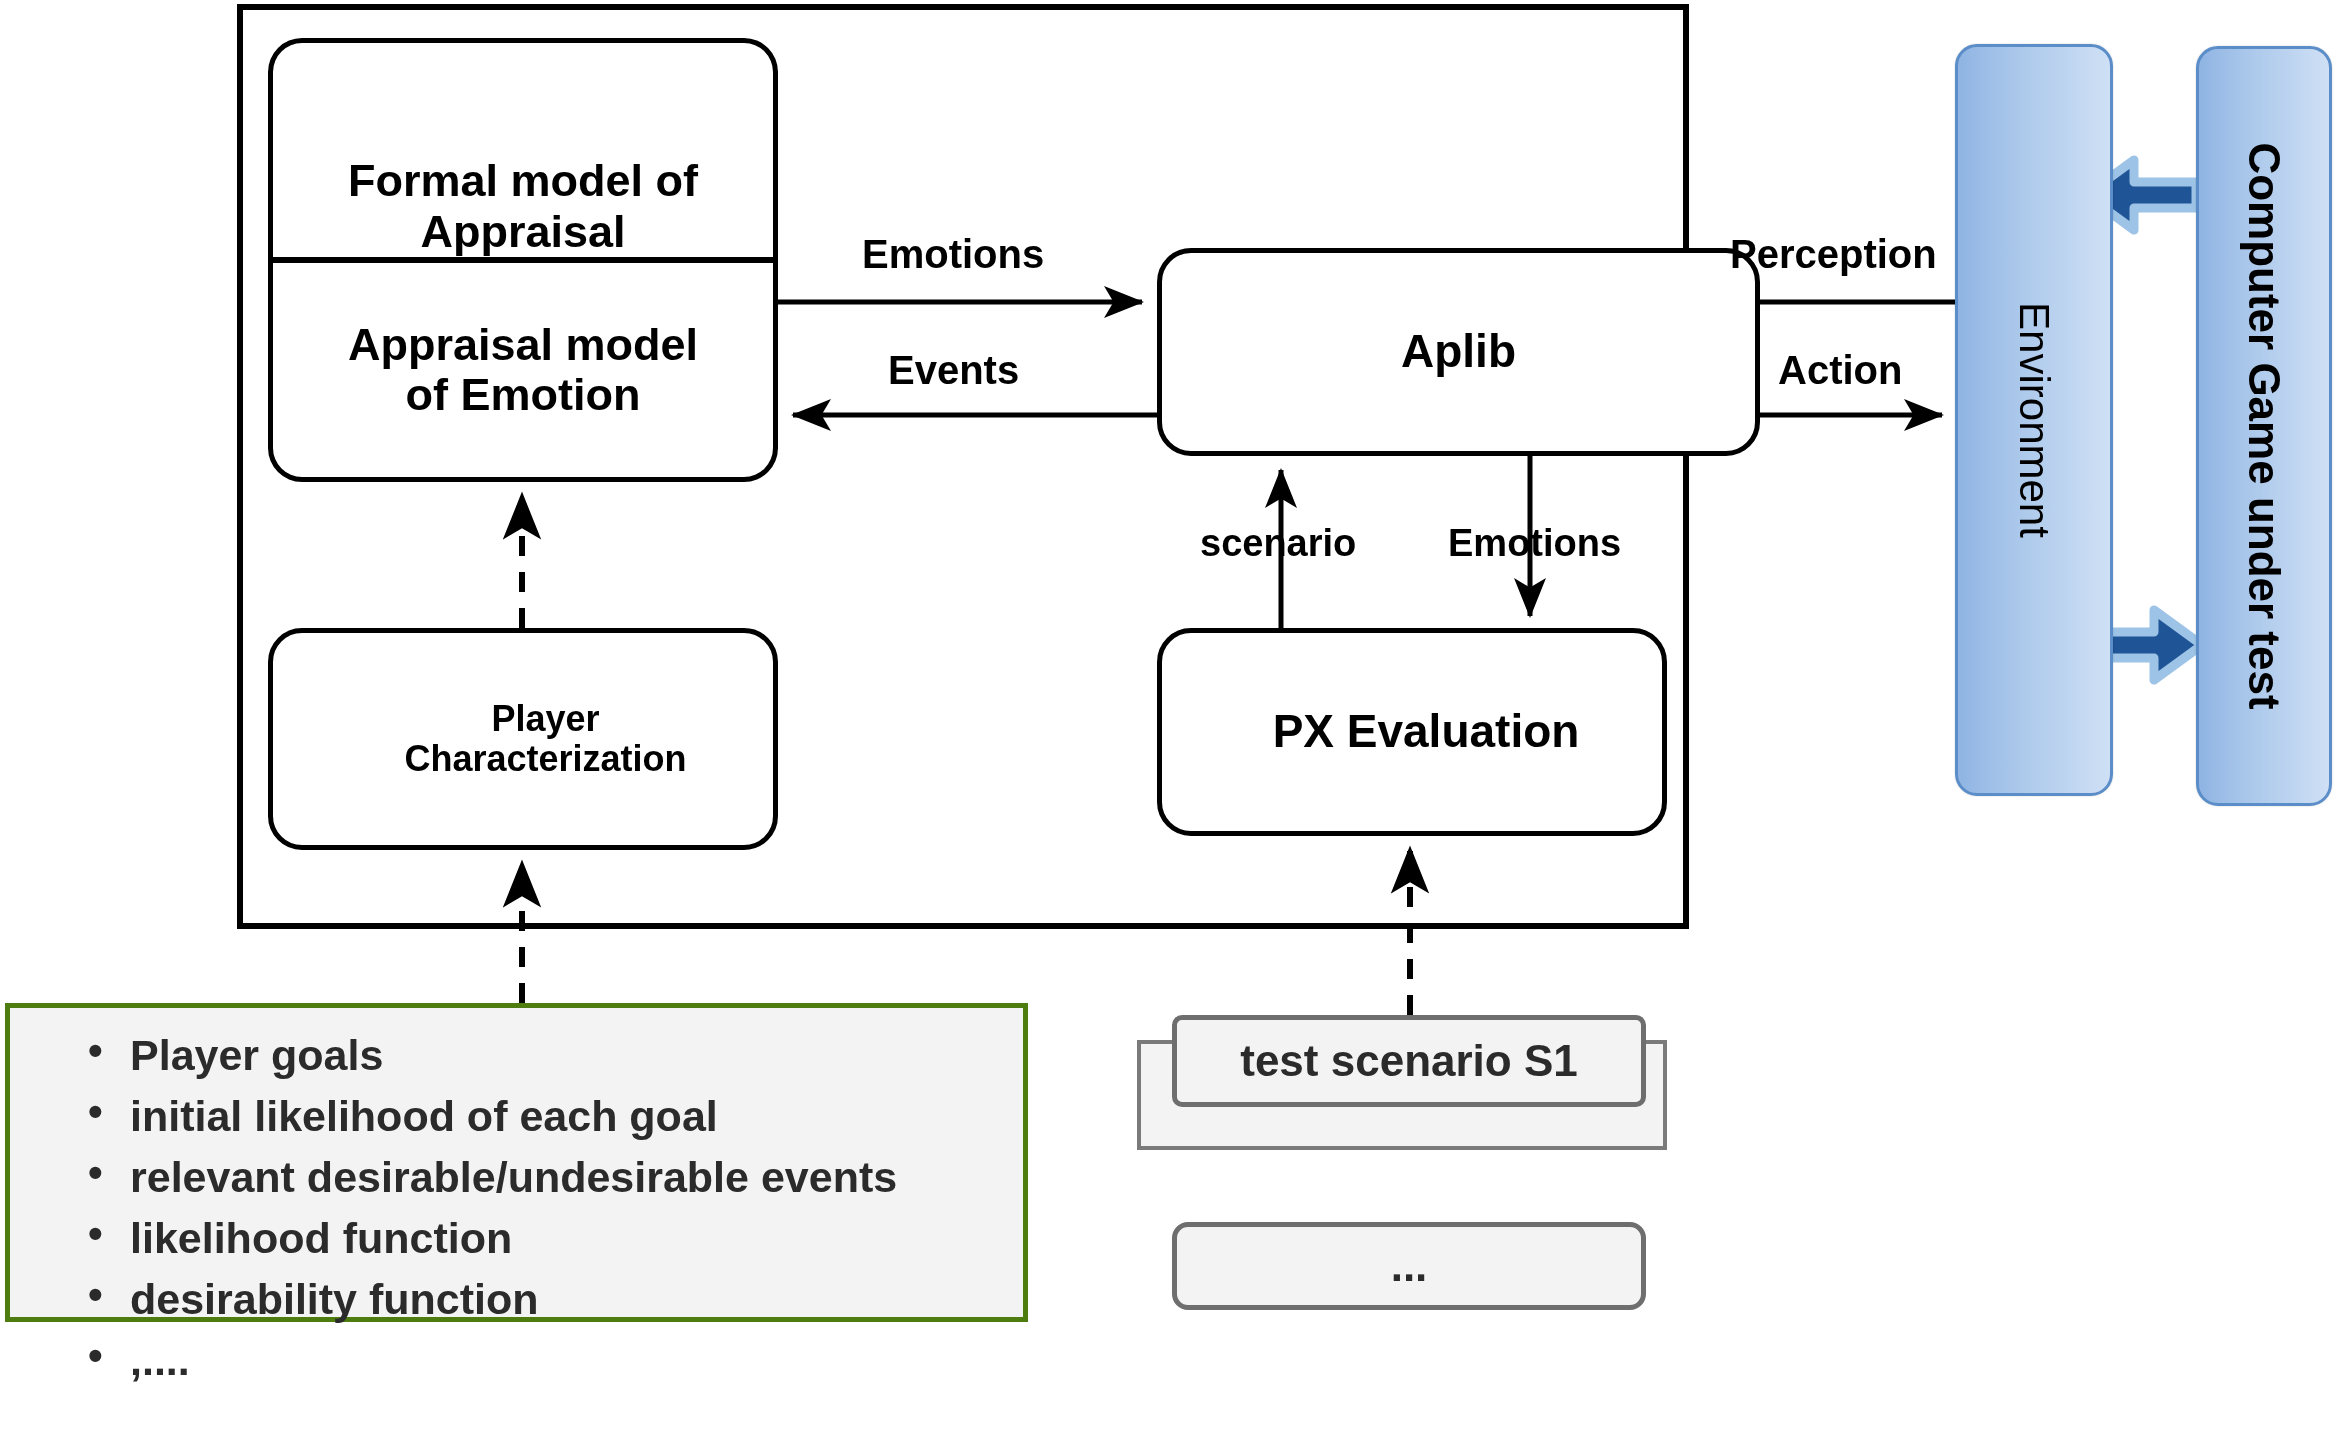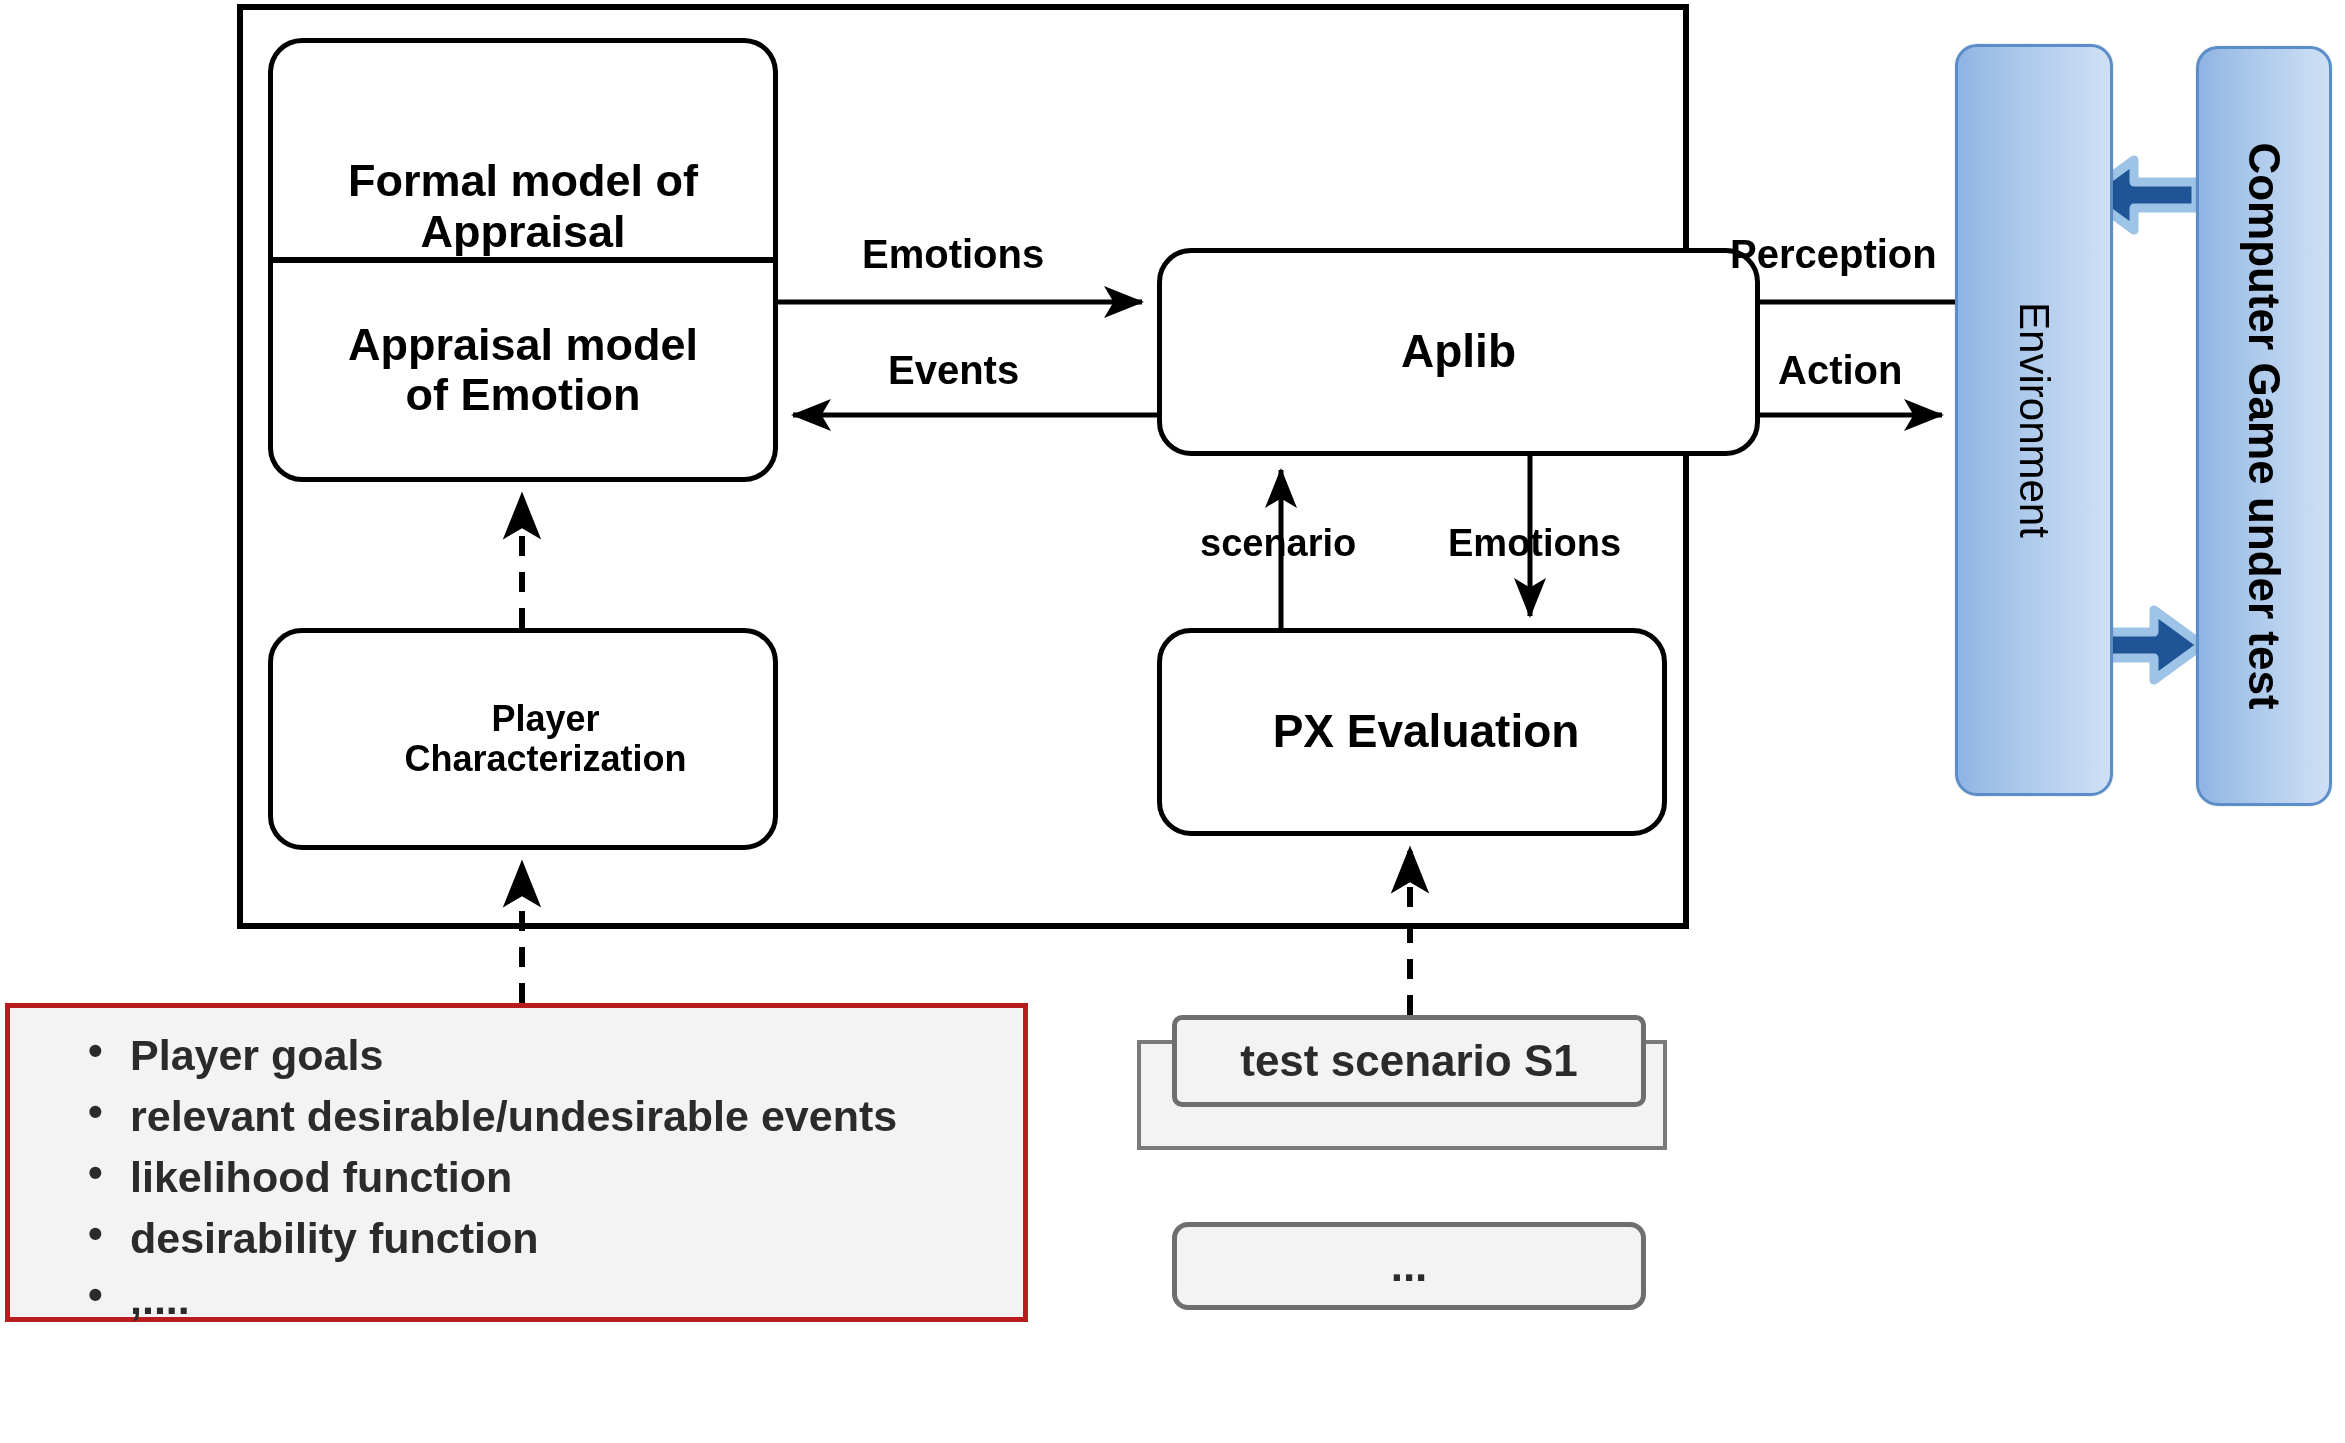--- a/index.html
+++ b/index.html
@@ -122,21 +122,21 @@
   }
   #txt-environment { font-size: 42px; font-weight: normal; }
   #txt-game        { font-size: 44px; font-weight: bold; }
 
   
   #bullets-panel {
     position: absolute;
     left: 5px; top: 1003px; width: 1023px; height: 319px;
     box-sizing: border-box;
     background: #F3F3F3;
-    border: 5px solid #b91c1c;
+    border: 5px solid #4d7c0f;
   }
   #bullets-panel ul {
     margin: 0;
     padding: 26px 0 0 78px;
     list-style: none;
   }
   #bullets-panel li {
     position: relative;
     font-size: 43px;
     font-weight: bold;
@@ -261,20 +261,21 @@
     <span class="vtext" id="txt-environment">Environment</span>
   </div>
 
   <div class="blue-panel" id="panel-game">
     <span class="vtext" id="txt-game">Computer Game under test</span>
   </div>
 
   <div id="bullets-panel">
     <ul>
       <li>Player goals</li>
+      <li>initial likelihood of each goal</li>
       <li>relevant desirable/undesirable events</li>
       <li>likelihood function</li>
       <li>desirability function</li>
       <li>,....</li>
     </ul>
   </div>
 
   <div id="scenario-backplate"></div>
   <div class="scenario-box" id="scenario-s1">test scenario S1</div>
   <div class="scenario-box" id="scenario-dots">...</div>

